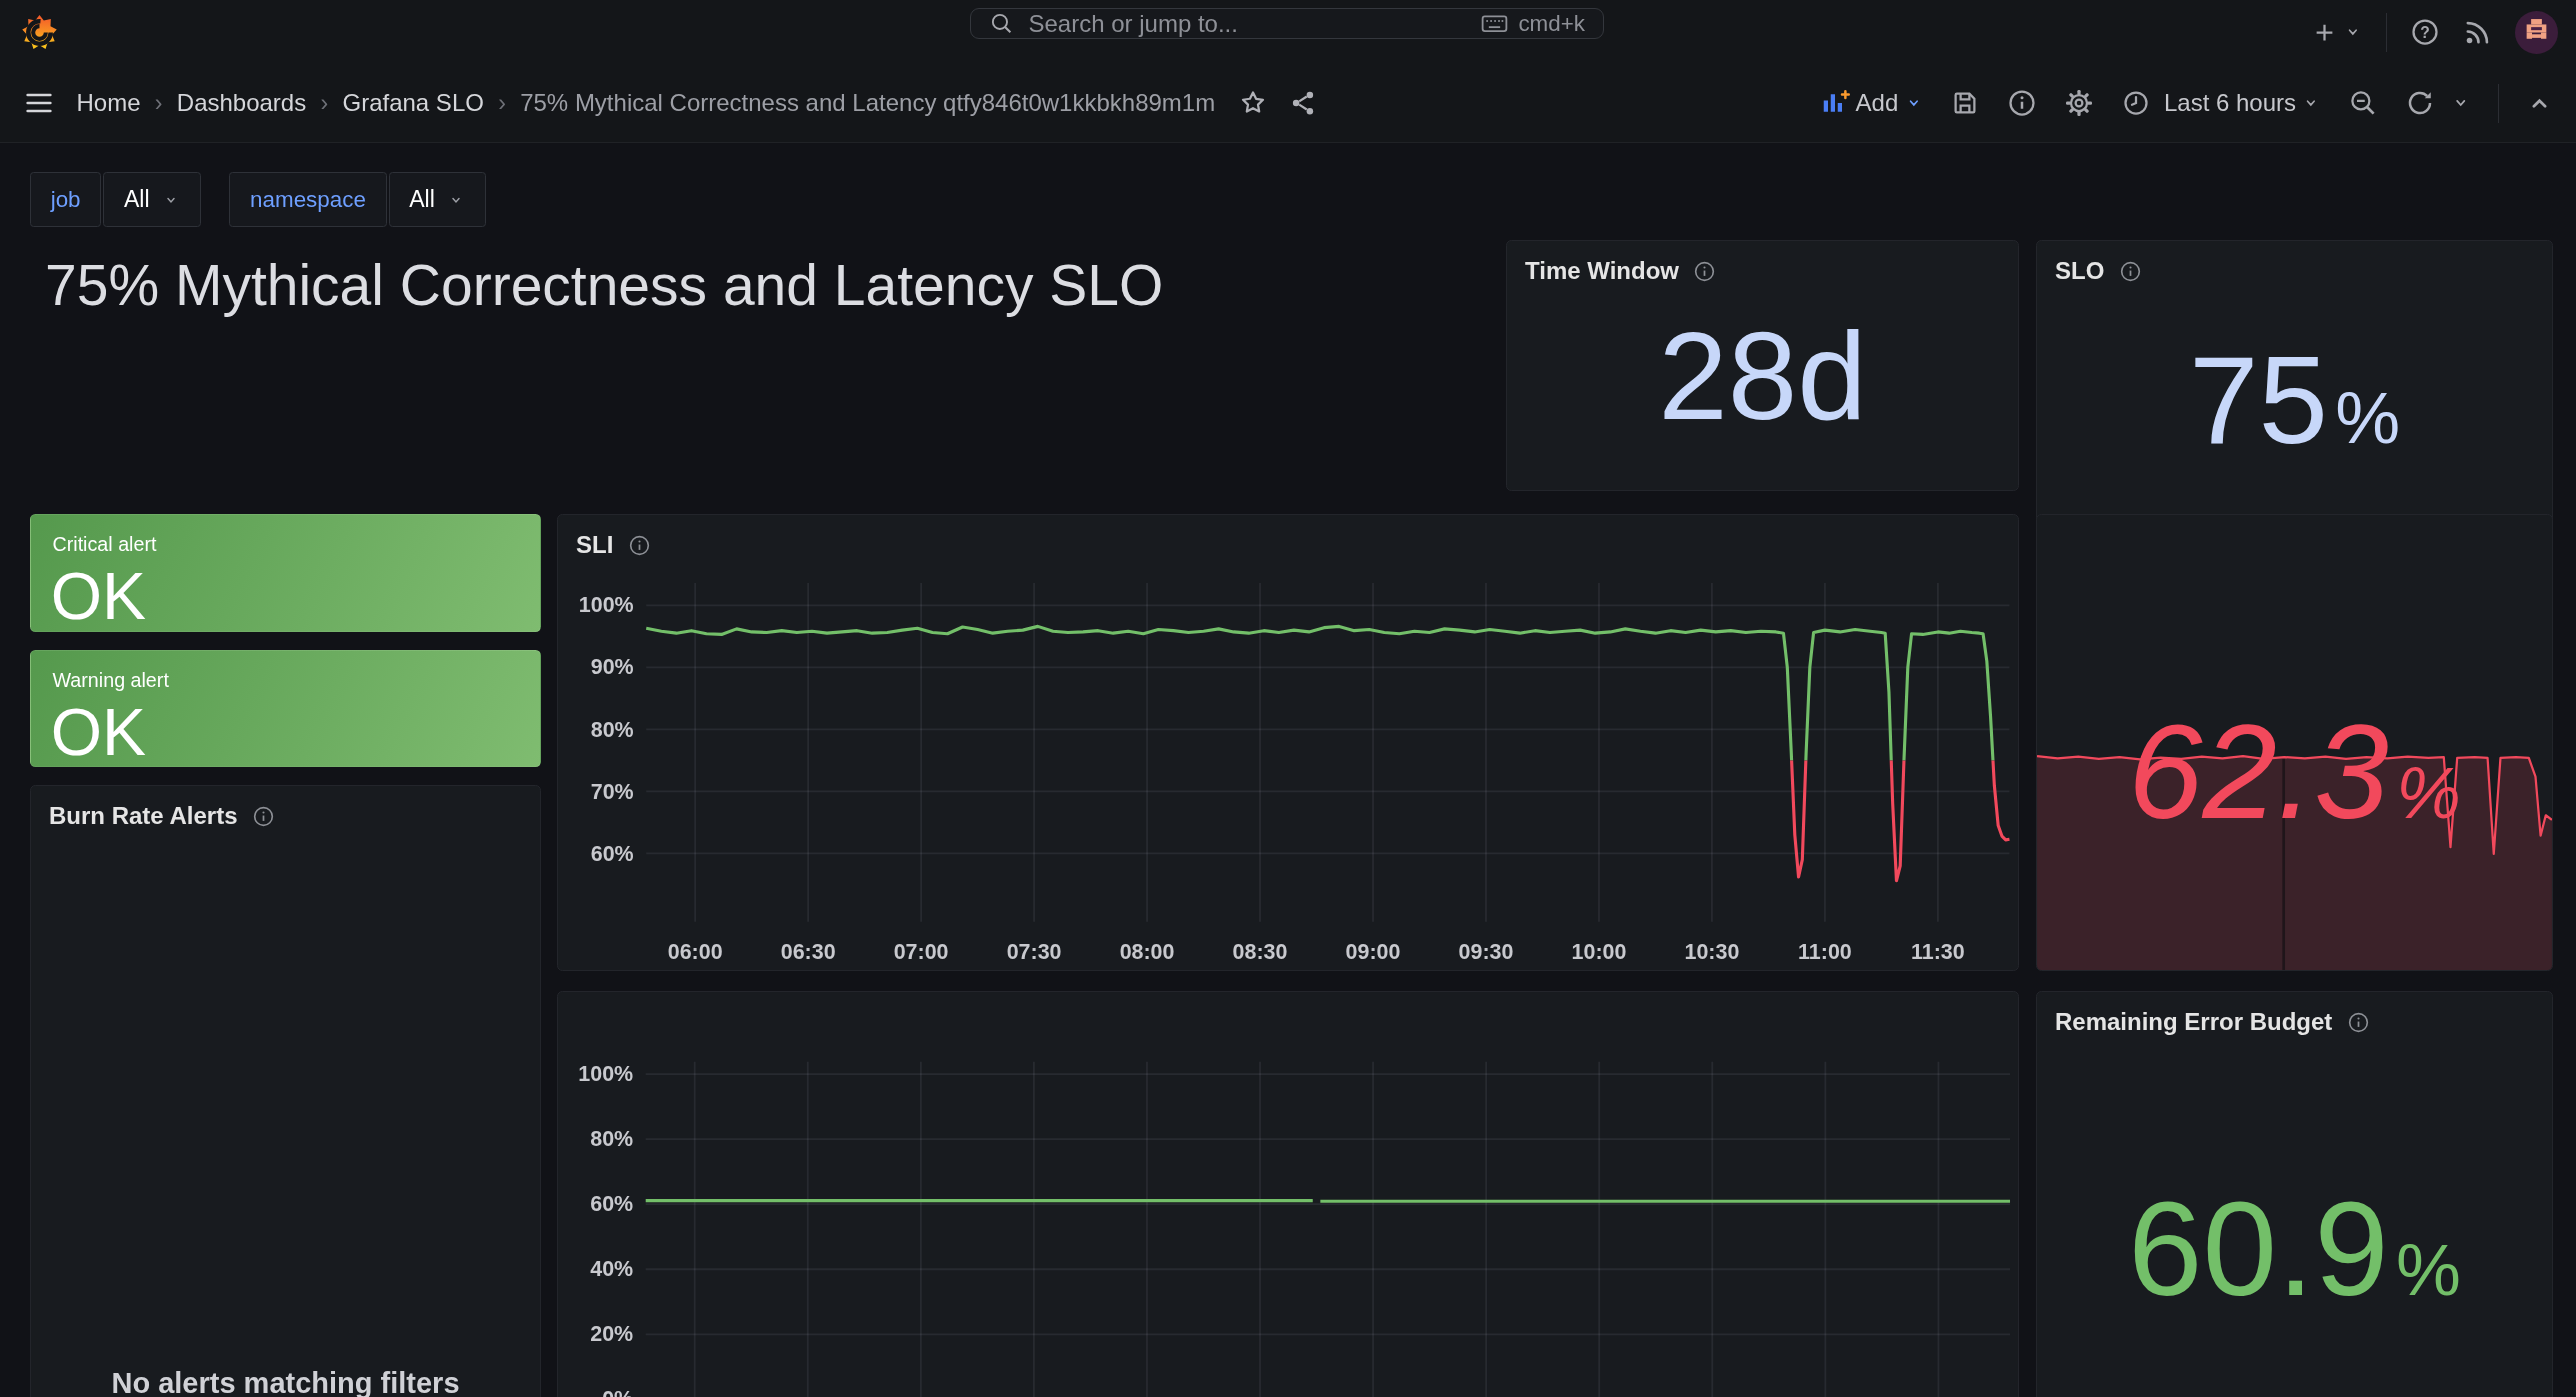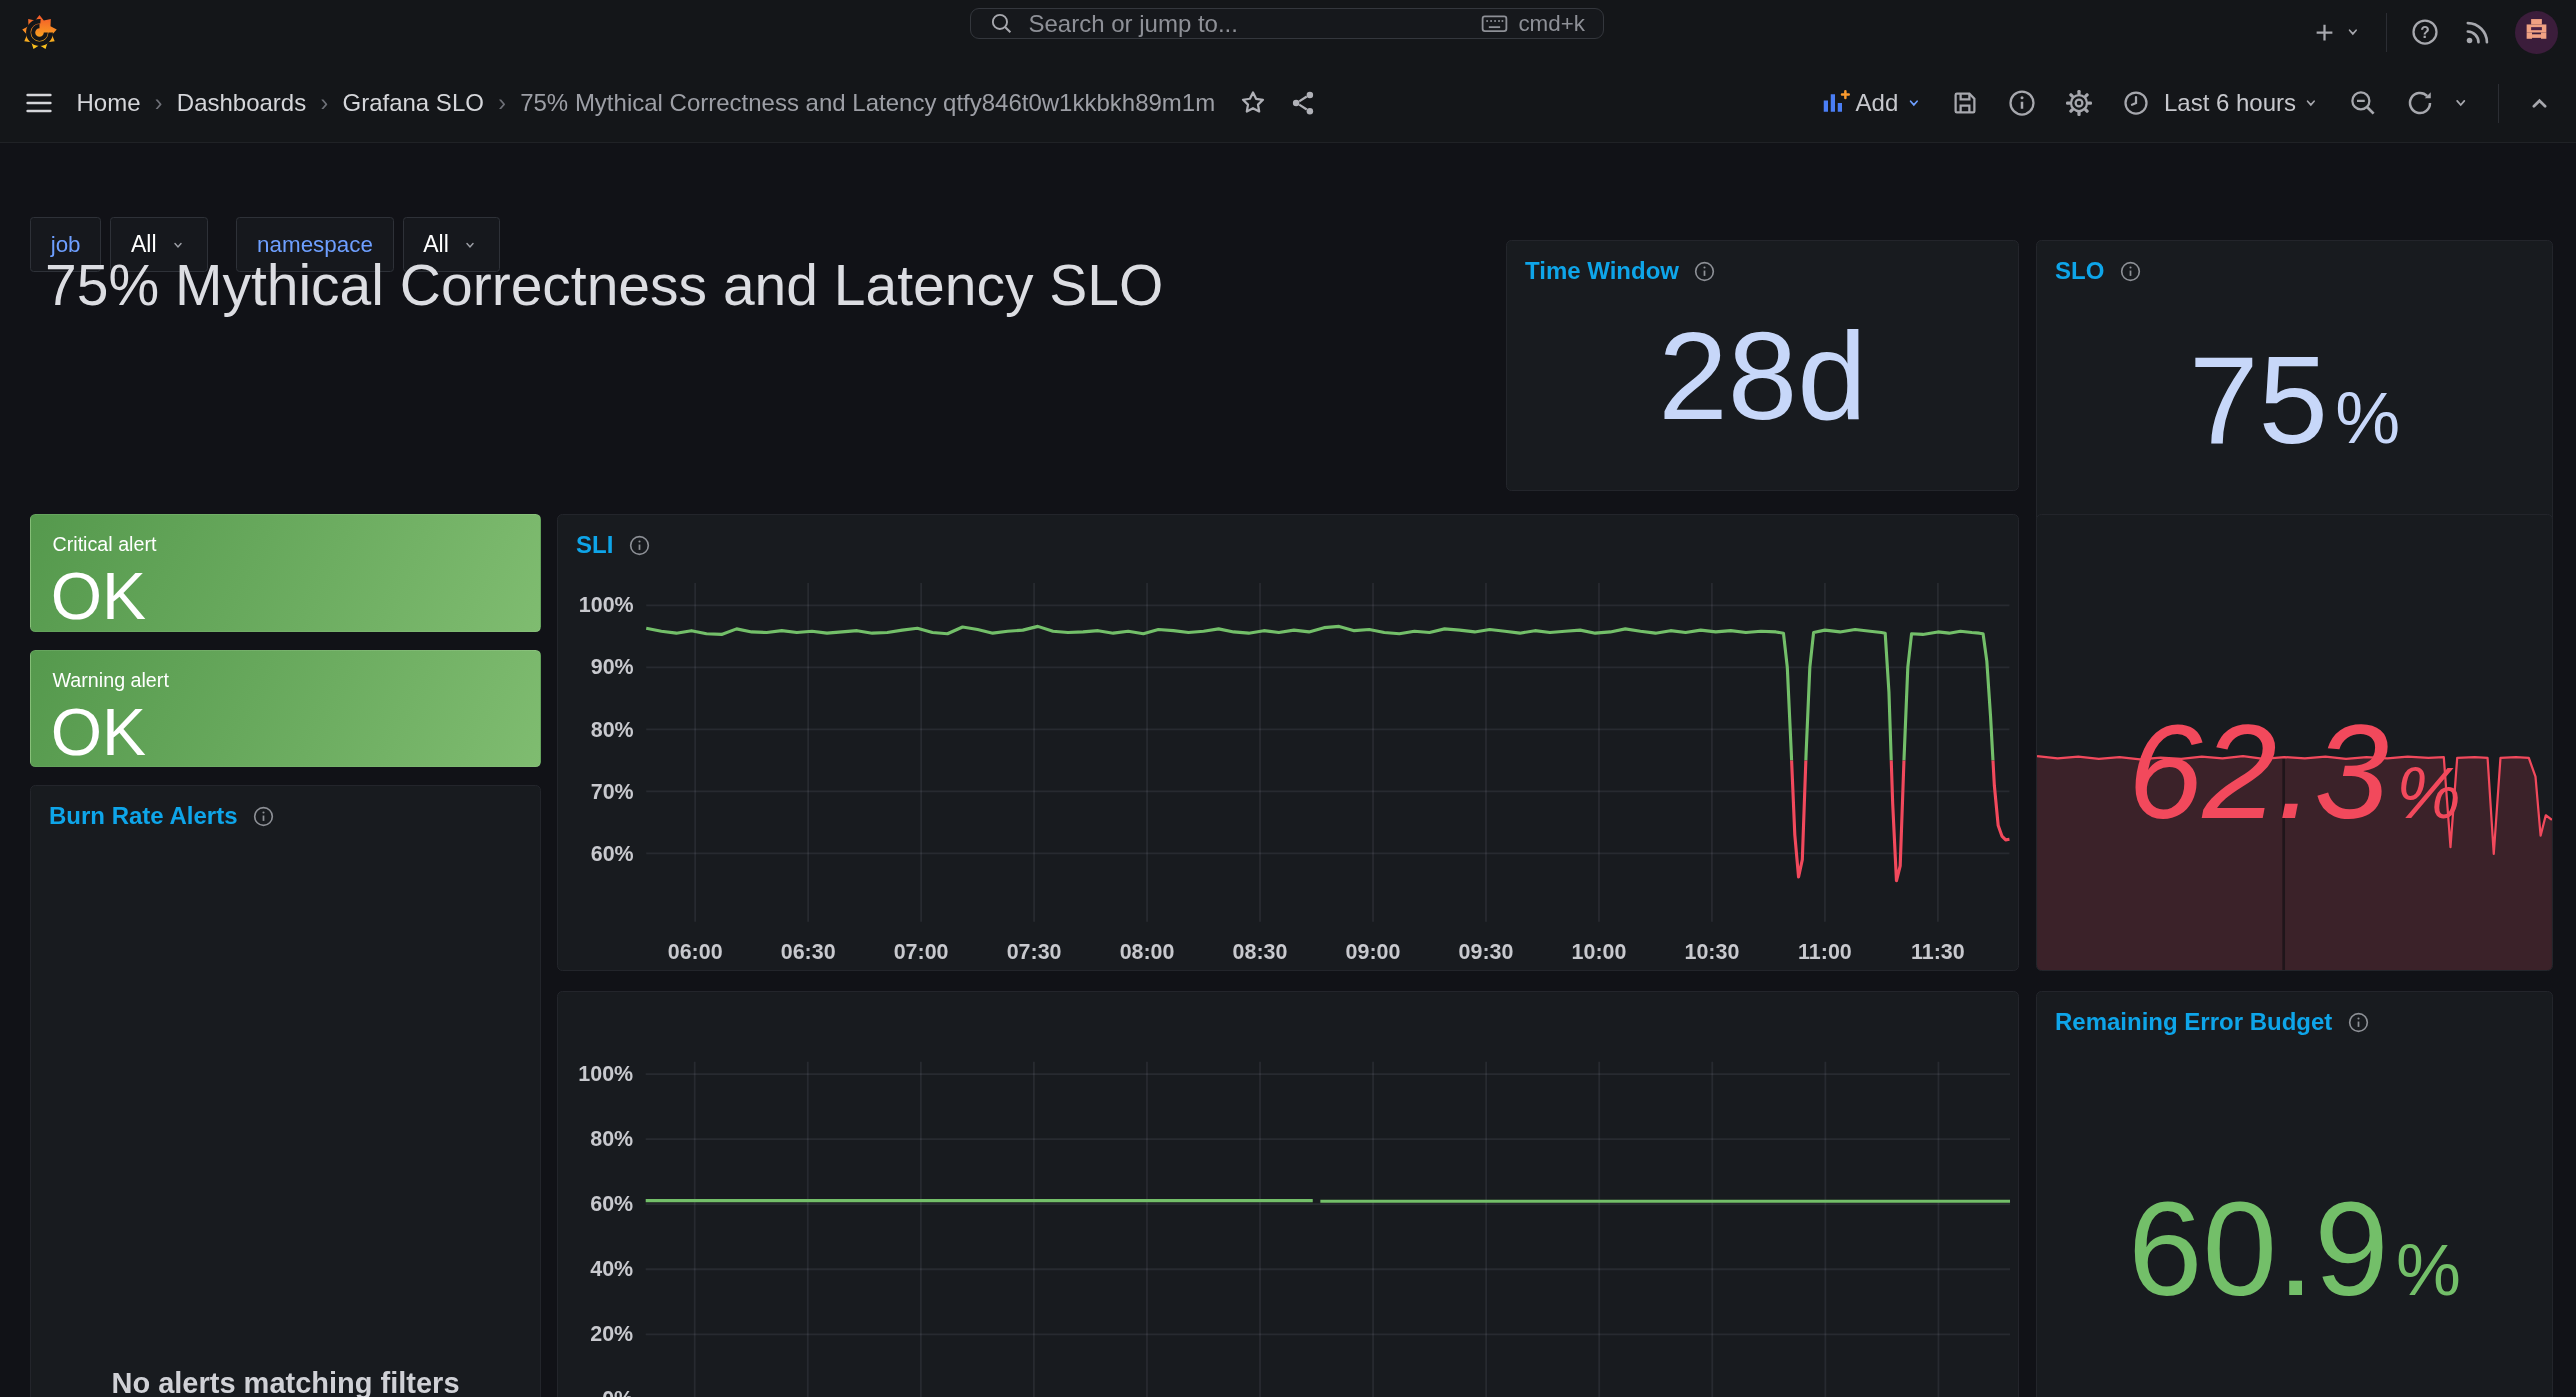--- a/index.html
+++ b/index.html
@@ -21,27 +21,27 @@
   .crumb-sep{color:#6E7077;font-size:23px;margin:0 14.3px;}
   #breadcrumb{display:flex;align-items:center;margin-left:21.5px;}
   #nav-right{margin-left:auto;display:flex;align-items:center;gap:27px;}
   .blue{color:#6E9FFF;}
   .toolbar-label{font-size:24px;color:#C7C8CD;}
   
   #filters{position:absolute;left:30px;top:172px;display:flex;align-items:center;gap:10.7px;}
   .chip{height:55px;display:inline-flex;align-items:center;padding:0 19.7px;background:#16181D;border:0.9px solid #2E3138;border-radius:3.6px;box-sizing:border-box;cursor:pointer;}
   .chip.lbl{color:#6E9FFF;font-size:22.4px;}
   .chip.val{color:#FFFFFF;font-size:23px;gap:12.5px;}
-  .chip-group{display:flex;gap:9px;margin-right:18px;margin-top:45px;}
+  .chip-group{display:flex;gap:2px;margin-right:18px;}
   
   #dash-title{position:absolute;left:45px;top:252px;font-size:57px;font-weight:500;color:#DCDDE2;margin:0;}
   
   .panel{position:absolute;background:#181B1F;border:0.9px solid #23252B;border-radius:5.4px;box-sizing:border-box;}
   .panel-header{position:absolute;left:0;top:0;width:100%;height:48px;display:flex;align-items:center;padding:12.5px 18px 0 18px;box-sizing:border-box;gap:14.3px;z-index:5;cursor:pointer;}
-  .panel-title{font-size:24px;font-weight:600;color:#0ea5e9;white-space:nowrap;}
+  .panel-title{font-size:24px;font-weight:600;color:#e5e5e5;white-space:nowrap;}
   .i-info{width:23px;height:23px;color:#8D9096;flex:none;}
   .statwrap{position:absolute;left:0;width:100%;display:flex;justify-content:center;align-items:baseline;z-index:4;}
   .stat-big{font-size:134px;font-weight:500;line-height:1;}
   .stat-suffix{font-size:73px;font-weight:500;margin-left:7.2px;}
   .c-lblue{color:#C7D7F9;}
   .c-green{color:#73BF69;}
   .c-red{color:#F2495C;}
   .alert-panel{background:linear-gradient(115deg,#55994D 0%,#7FBC70 100%);border:0.9px solid rgba(255,255,255,0.08);}
   .alert-label{font-size:19.7px;color:#FFFFFF;margin:18px 0 0 21.5px;}
   .alert-ok{font-size:66px;font-weight:500;color:#FFFFFF;margin:7.2px 0 0 19.7px;line-height:1;}

